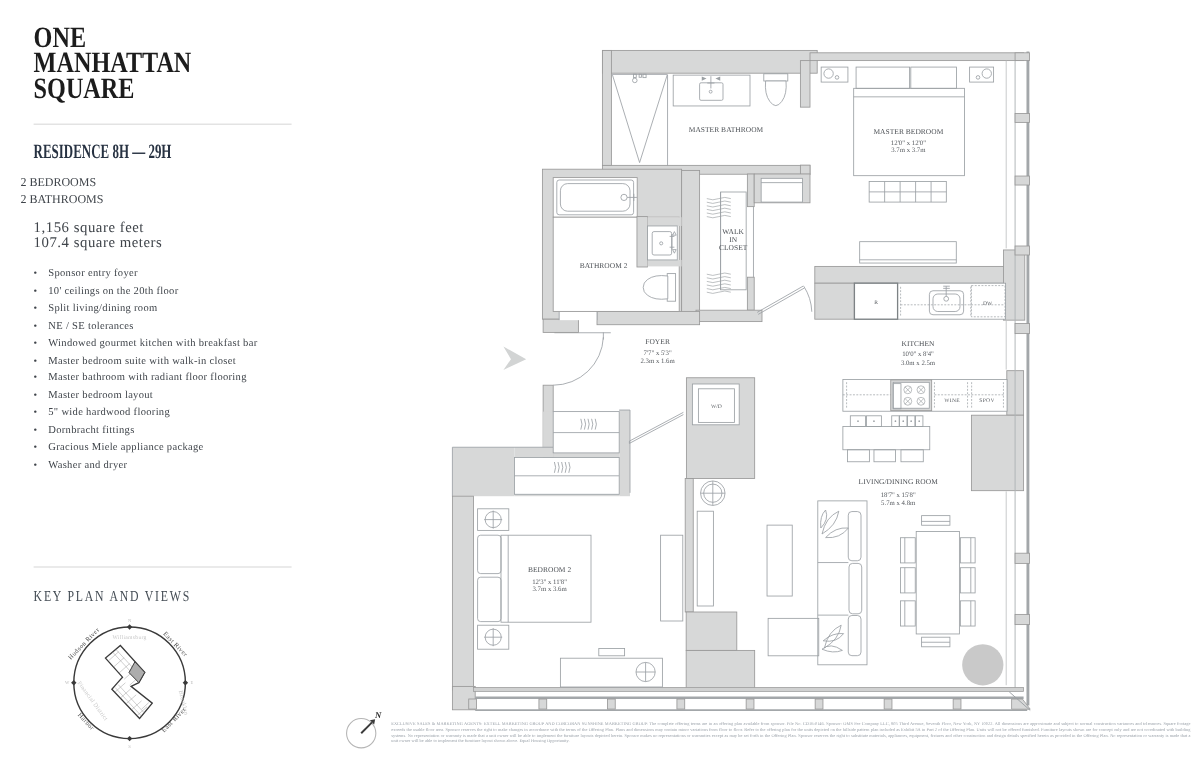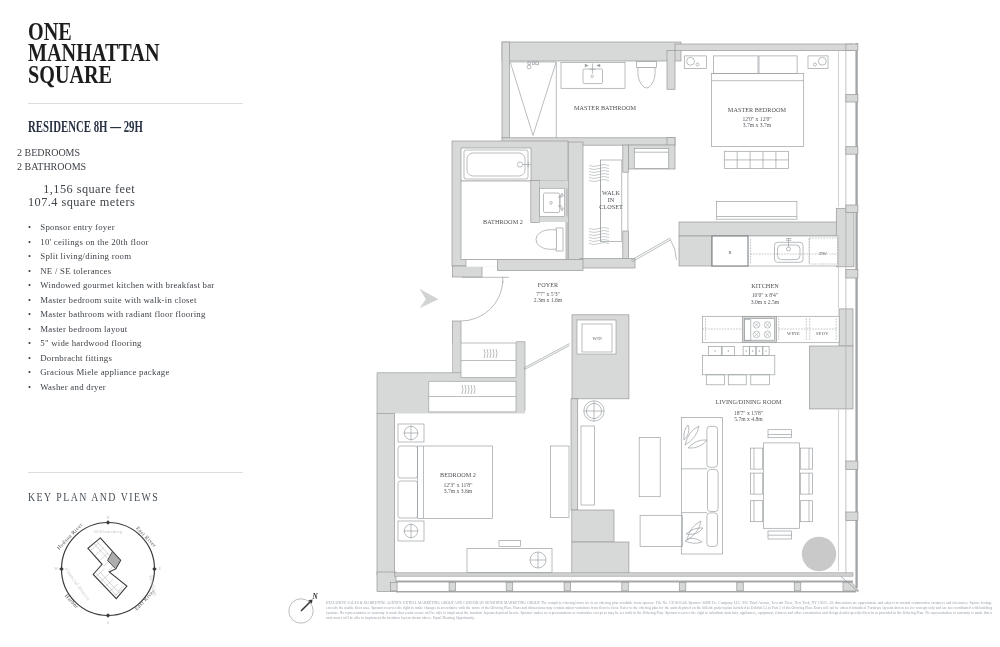--- a/index.html
+++ b/index.html
@@ -5,21 +5,21 @@
   html,body{margin:0;padding:0;background:#fff;}
   #page{position:relative;width:1000px;height:647px;background:#fff;overflow:hidden;
         font-family:Liberation Serif, serif;}
   .abs{position:absolute;}
   #logo{left:28px;top:20.5px;color:#1c1c1c;font-weight:bold;font-size:24.6px;line-height:21.9px;
         transform:scaleX(0.82);transform-origin:0 0;letter-spacing:0px;}
   #divider1{left:28px;top:103px;width:215px;height:1px;background:#ddd;}
   #res{left:28px;top:117px;color:#273242;font-weight:bold;font-size:17px;
        transform:scaleX(0.635);transform-origin:0 0;letter-spacing:0px;}
   #beds{left:17px;top:146px;color:#3f444a;font-size:10px;line-height:14px;letter-spacing:0px;}
-  #sqft{left:28px;top:182.5px;color:#3f444a;font-size:12.3px;line-height:13.2px;letter-spacing:0.45px;text-align:right;}
+  #sqft{left:28px;top:182.5px;color:#3f444a;font-size:12.3px;line-height:13.2px;letter-spacing:0.45px;}
   #bullets{left:27px;top:220px;color:#3f444a;font-size:8.8px;line-height:12.55px;letter-spacing:0.25px;}
   #bullets td.b{padding-right:8px;font-size:8.5px;vertical-align:top;}
   #divider2{left:28px;top:472px;width:215px;height:1px;background:#ddd;}
   #keyhead{left:28px;top:489.5px;color:#454d55;font-size:12.6px;letter-spacing:1.9px;transform:scaleX(0.78);transform-origin:0 0;}
   #fineprint{left:326px;top:600.5px;width:1332px;color:#99a0a8;font-size:7.2px;line-height:9.8px;
              letter-spacing:0.1px;text-align:justify;transform:scale(0.5);transform-origin:0 0;}
 </style>
 </head>
 <body>
 <div id="page">

